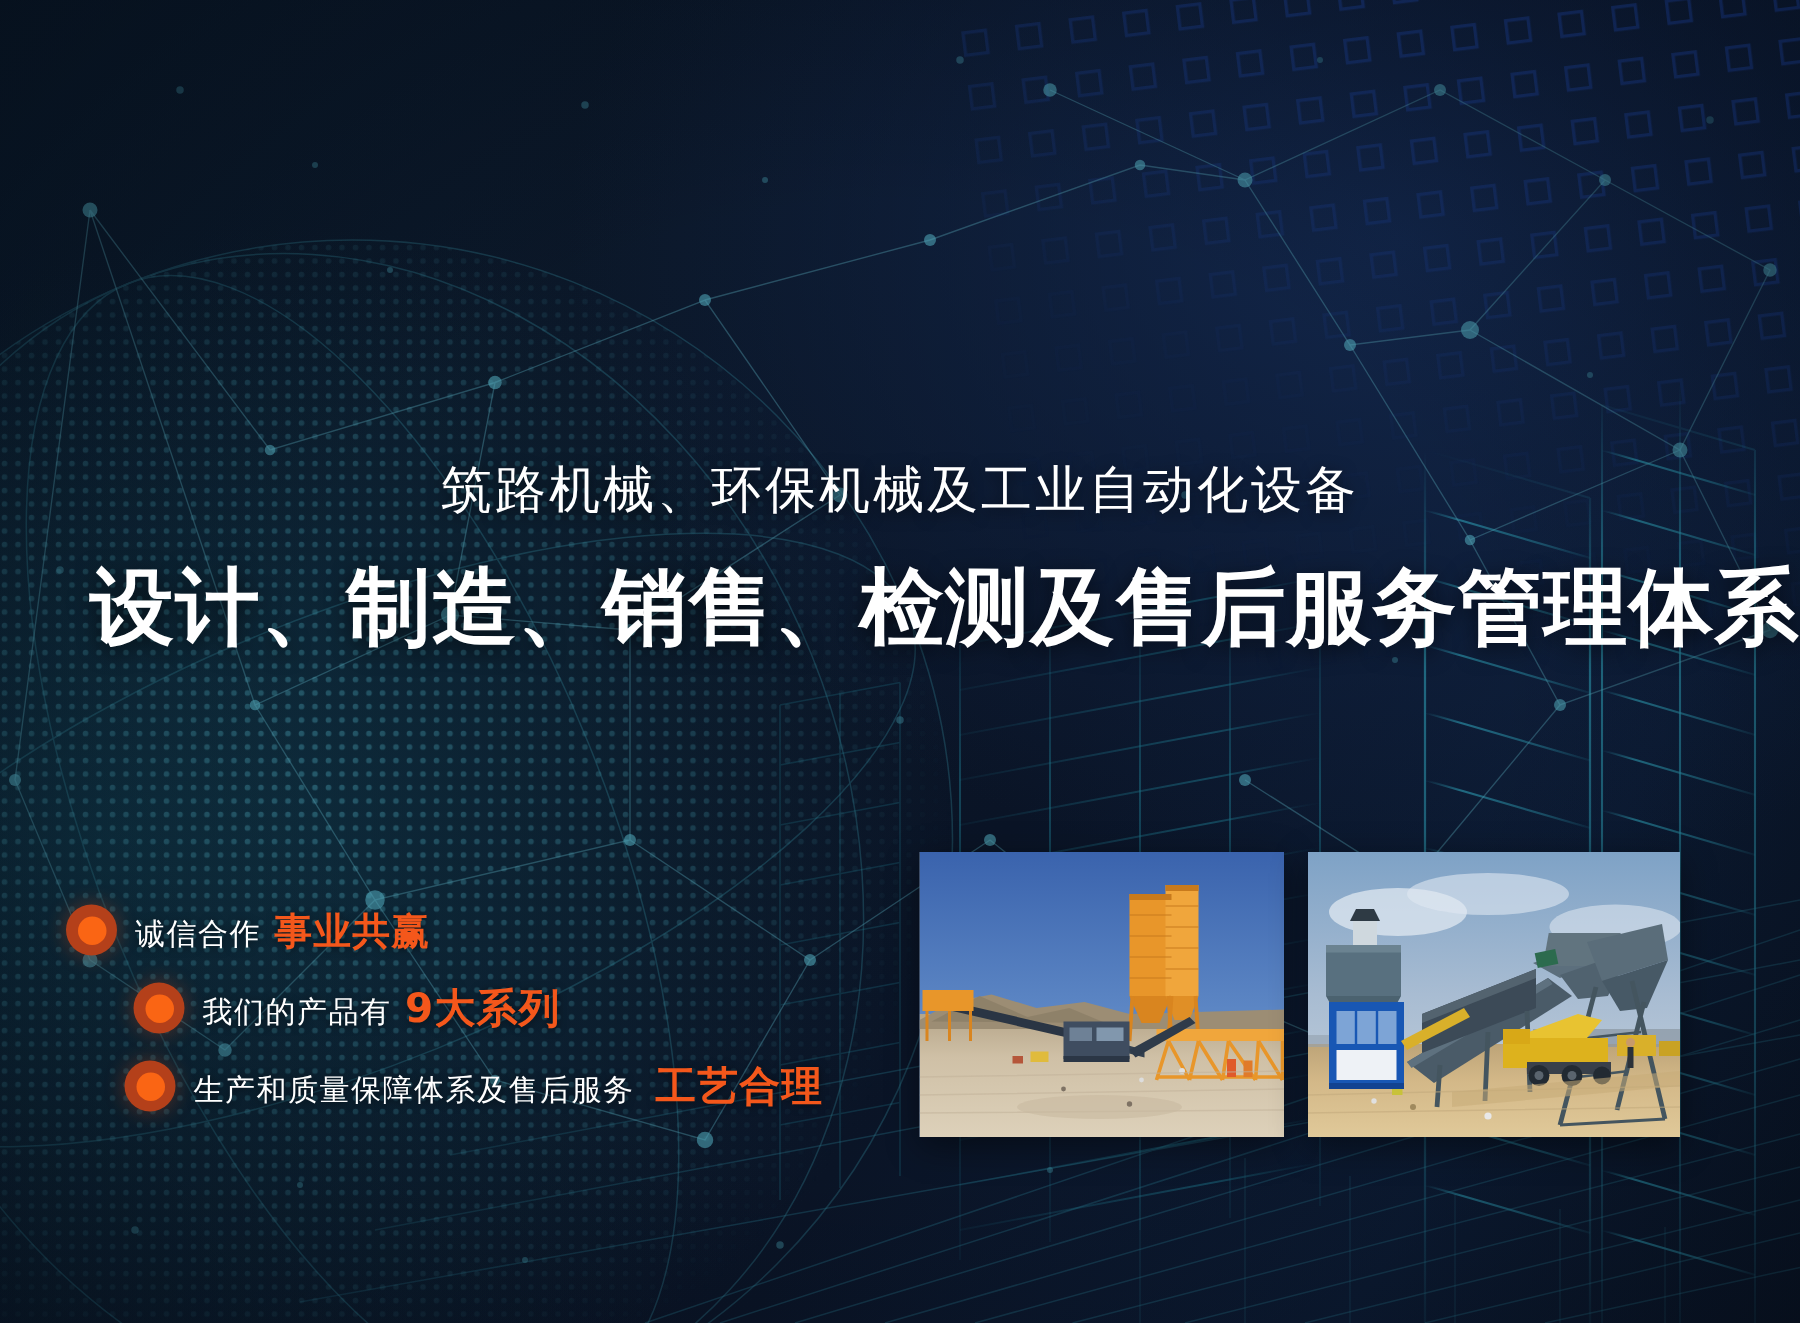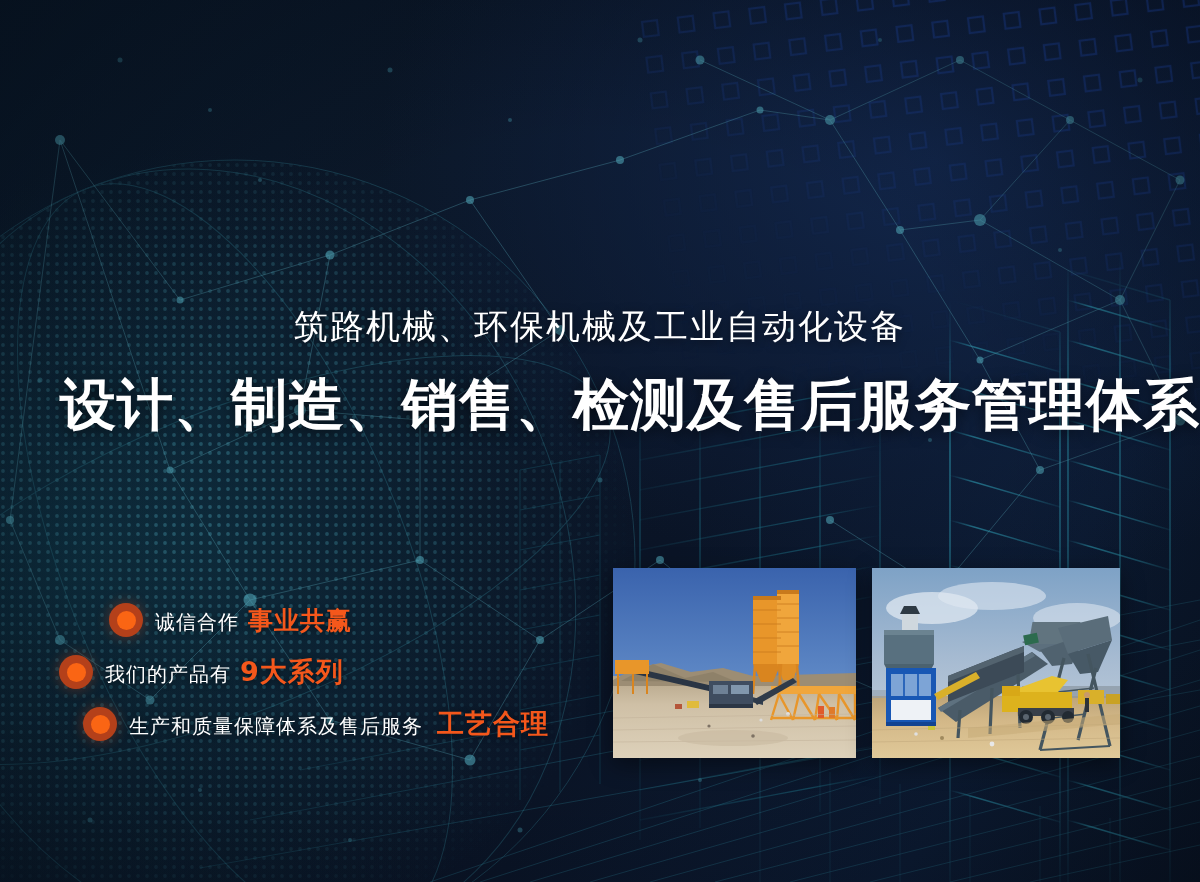--- a/index.html
+++ b/index.html
@@ -52,22 +52,22 @@
     color:#ffffff;
     font-size:56px;
     font-weight:bold;
     letter-spacing:1px;
     text-shadow:0 3px 14px rgba(0,0,0,.6);
   }
 
   
   .bullets { position:absolute; left:0; top:596px; width:600px; }
   .bullet-row { display:flex; align-items:center; height:48px; margin-bottom:4px; }
-  .bullet-row.r1 { padding-left:109px; }
-  .bullet-row.r2 { padding-left:59px; }
+  .bullet-row.r1 { padding-left:44px; }
+  .bullet-row.r2 { padding-left:89px; }
   .bullet-row.r3 { padding-left:83px; }
 
   .dot {
     flex:0 0 auto;
     width:34px; height:34px;
     border-radius:50%;
     background:#b4401a;
     display:flex; align-items:center; justify-content:center;
     box-shadow:0 0 14px rgba(240,85,25,.32);
   }

